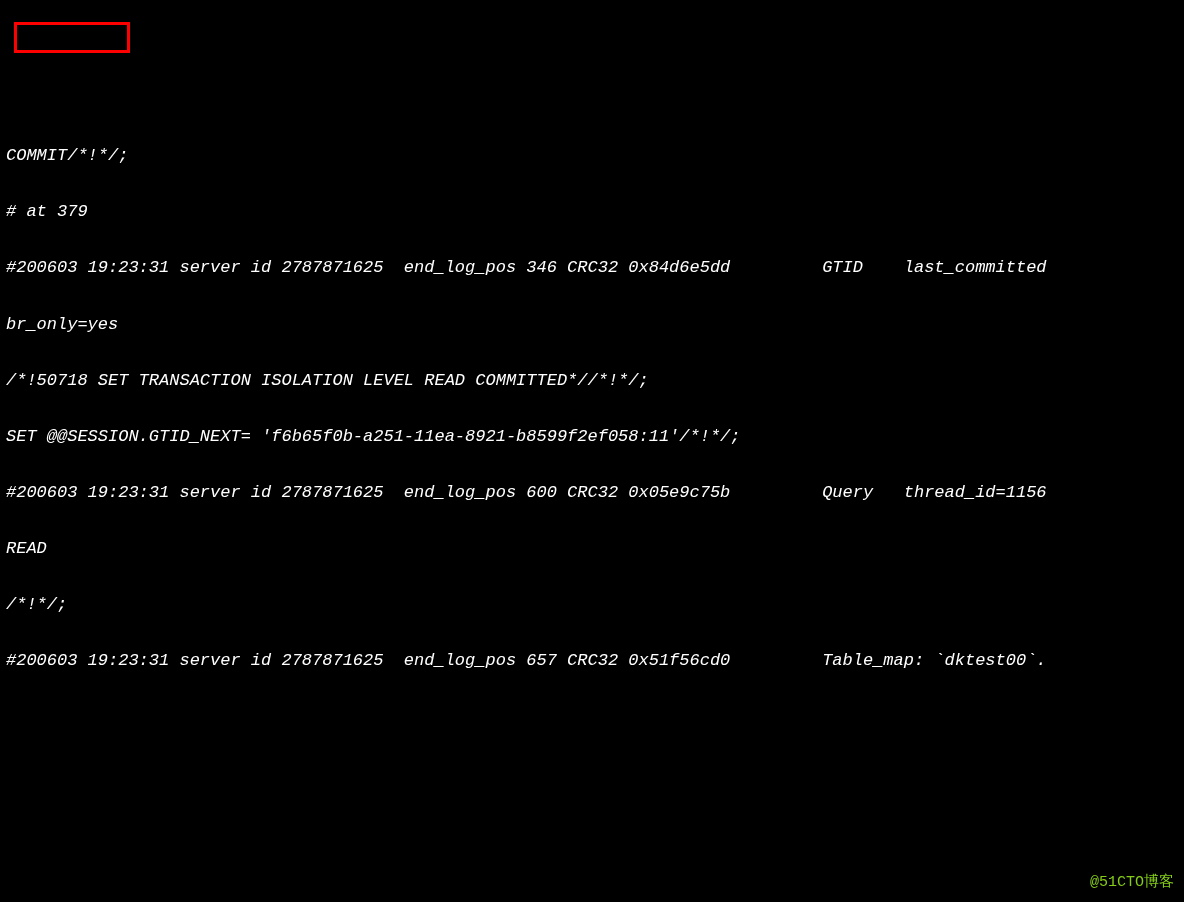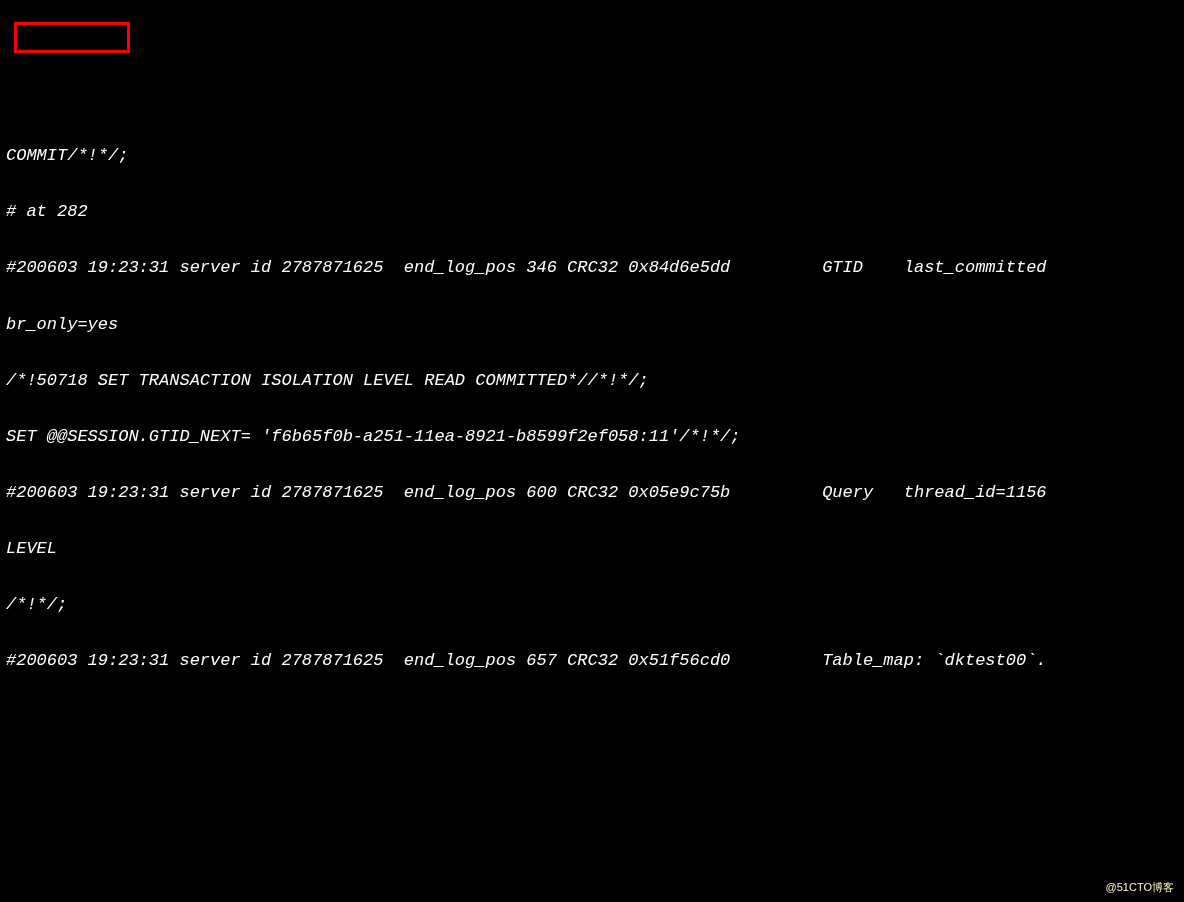--- a/index.html
+++ b/index.html
@@ -33,39 +33,39 @@
       top: 22px;
       left: 14px;
       width: 116px;
       height: 31px;
       pointer-events: none;
     }
     .watermark {
       position: absolute;
       bottom: 6px;
       right: 10px;
-      color: #fef9c3;
-      font-size: 11px;
-      font-family: Liberation Sans, sans-serif;
+      color: #84cc16;
+      font-size: 15px;
+      font-family: Liberation Mono, monospace;
     }
   </style>
 </head>
 <body>
 
 
 
 <div class="terminal">
 <div class="line">COMMIT/*!*/;</div>
-<div class="line"># at 282</div>
+<div class="line"># at 379</div>
 <div class="line">#200603 19:23:31 server id 2787871625  end_log_pos 346 CRC32 0x84d6e5dd         GTID    last_committed</div>
 <div class="line">br_only=yes</div>
 <div class="line">/*!50718 SET TRANSACTION ISOLATION LEVEL READ COMMITTED*//*!*/;</div>
 <div class="line">SET @@SESSION.GTID_NEXT= 'f6b65f0b-a251-11ea-8921-b8599f2ef058:11'/*!*/;</div>
 <div class="line">#200603 19:23:31 server id 2787871625  end_log_pos 600 CRC32 0x05e9c75b         Query   thread_id=1156</div>
-<div class="line">LEVEL</div>
+<div class="line">READ</div>
 <div class="line">/*!*/;</div>
 <div class="line">#200603 19:23:31 server id 2787871625  end_log_pos 657 CRC32 0x51f56cd0         Table_map: `dktest00`.</div>
 
 
 <div class="line"></div>
 
 
 
 
 

